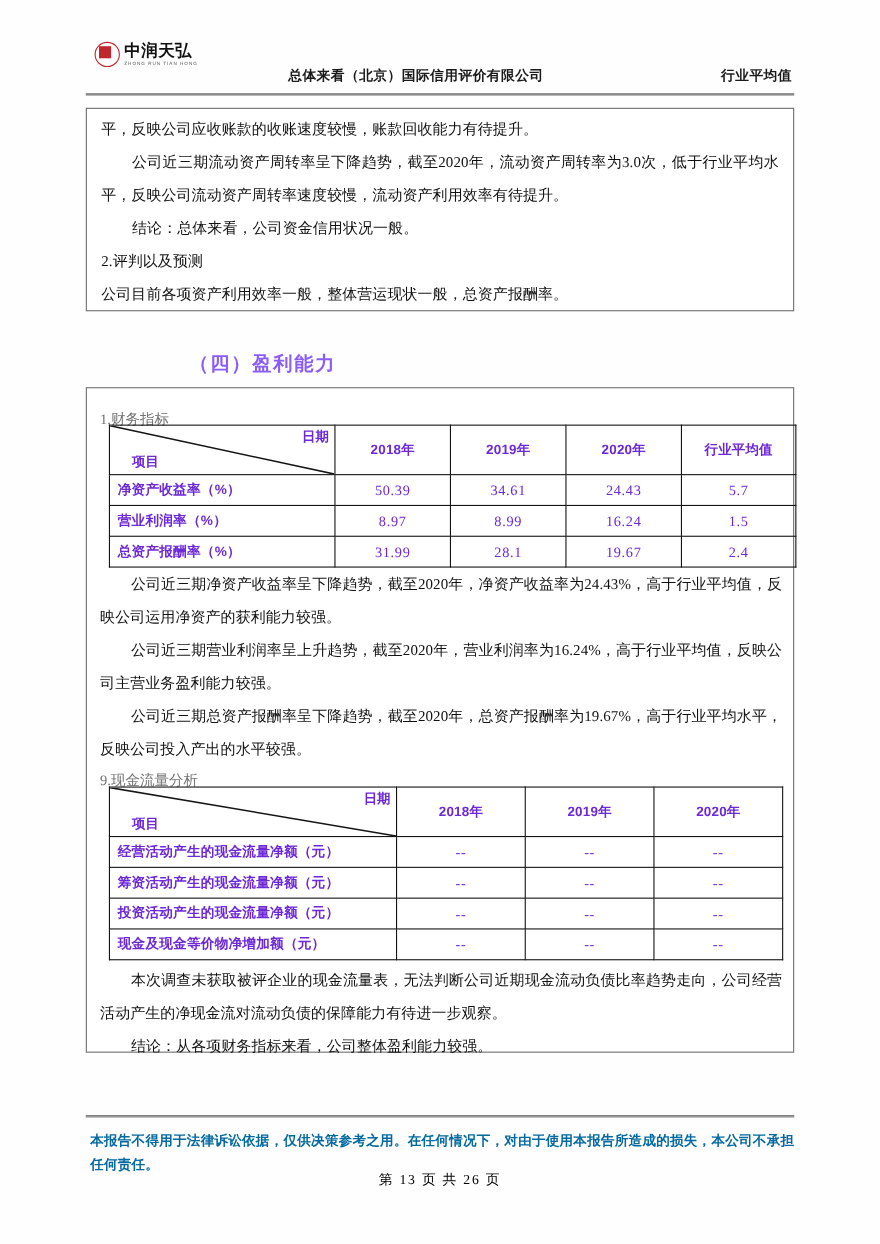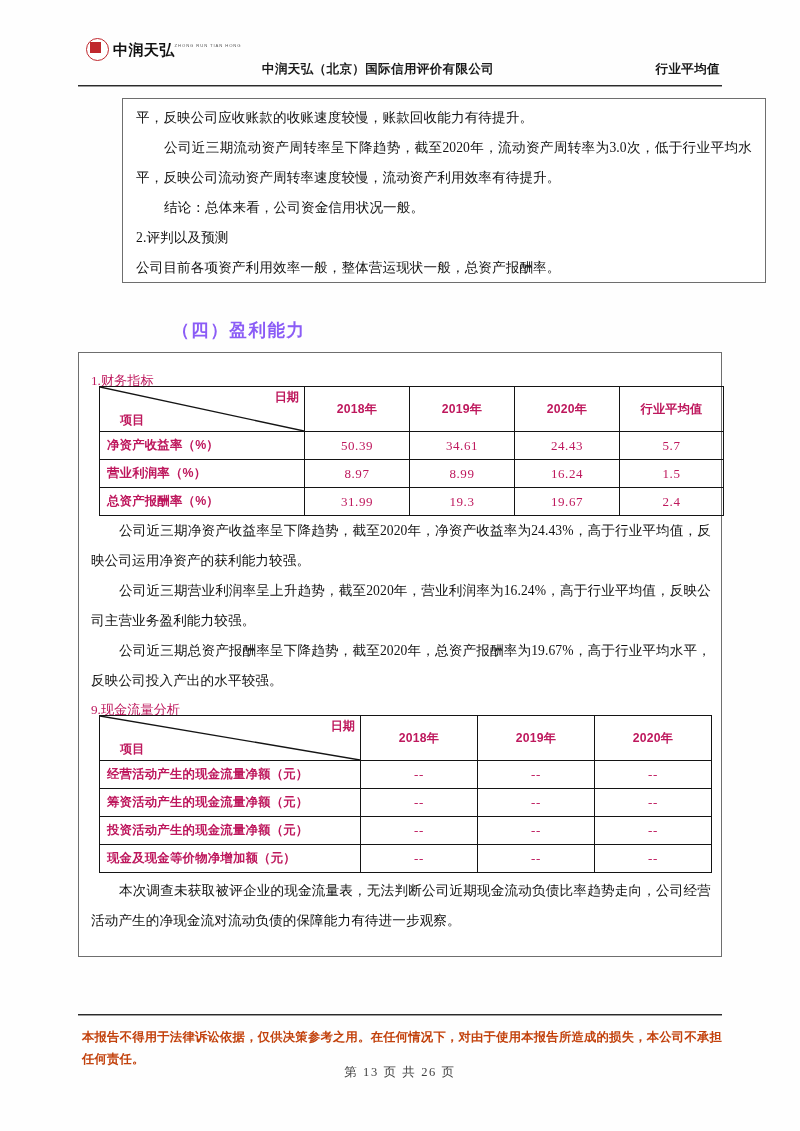--- a/index.html
+++ b/index.html
@@ -49,21 +49,21 @@
     content: "";
     position: absolute;
     left: 3.4px;
     top: 3.4px;
     width: 11px;
     height: 11px;
     background: #c0272d;
   }
   .logo-text-col {
     display: flex;
-    flex-direction: row;
+    flex-direction: column;
     line-height: 1;
   }
   .logo-cn {
     font-family: "Liberation Sans", sans-serif;
     font-weight: bold;
     font-size: 15px;
     color: #111;
     letter-spacing: 0.4px;
   }
   .logo-en {
@@ -106,21 +106,20 @@
     position: absolute;
     border: 1.1px solid #6e6e6e;
     box-sizing: border-box;
     background: #fff;
   }
   #box-operating {
     left: 78px;
     top: 98px;
     width: 644px;
     height: 185px;
-    margin-left: 44px;
   }
   #box-profit {
     left: 78px;
     top: 352px;
     width: 644px;
     height: 605px;
   }
 
   
   .para {
@@ -135,41 +134,41 @@
   .para.indent {
     text-indent: 28px;
   }
   .body-pad {
     padding: 4px 13px 0 13px;
   }
   .label-line {
     font-size: 13.2px;
     line-height: 26px;
     margin: 0;
-    color: #be185d;
+    color: #737373;
   }
 
   
   .section-heading {
     position: absolute;
     left: 172px;
     top: 318px;
     font-size: 17.5px;
     font-weight: bold;
     letter-spacing: 1.6px;
     color: #8b5cf6;
     white-space: nowrap;
   }
 
   
   .fin-table {
     border-collapse: collapse;
     table-layout: fixed;
     font-size: 12.6px;
-    color: #be185d;
+    color: #6d28d9;
   }
   .fin-table td, .fin-table th {
     border: 1.15px solid #141414;
     padding: 0;
     height: 27px;
     text-align: center;
     vertical-align: middle;
     font-weight: normal;
   }
   .fin-table .rowhead {
@@ -252,50 +251,50 @@
   .footer-note {
     position: absolute;
     left: 82px;
     top: 1026px;
     width: 640px;
     font-family: "Liberation Sans", sans-serif;
     font-weight: bold;
     font-size: 12.3px;
     line-height: 22px;
     letter-spacing: 0.2px;
-    color: #c2410c;
+    color: #0369a1;
     text-align: justify;
     text-justify: inter-ideograph;
   }
   .footer-page {
     position: absolute;
     left: 0;
     top: 1064px;
     width: 800px;
     text-align: center;
     font-size: 12.5px;
     letter-spacing: 1.6px;
-    color: #404040;
+    color: #000000;
     font-family: "Liberation Serif", serif;
   }
 </style>
 </head>
 <body>
 
 <div class="page">
 
   <div class="header">
     <div class="logo-wrap">
       <div class="logo-seal"></div>
       <div class="logo-text-col">
         <span class="logo-cn">中润天弘</span>
         <span class="logo-en">ZHONG RUN TIAN HONG</span>
       </div>
     </div>
-    <div class="header-center">中润天弘（北京）国际信用评价有限公司</div>
+    <div class="header-center">总体来看（北京）国际信用评价有限公司</div>
     <div class="header-right">行业平均值</div>
   </div>
   <div class="header-rule"></div>
 
   <div class="boxed" id="box-operating">
     <div class="body-pad">
       <p class="para">平，反映公司应收账款的收账速度较慢，账款回收能力有待提升。</p>
       <p class="para indent">公司近三期流动资产周转率呈下降趋势，截至2020年，流动资产周转率为3.0次，低于行业平均水平，反映公司流动资产周转率速度较慢，流动资产利用效率有待提升。</p>
       <p class="para indent">结论：总体来看，公司资金信用状况一般。</p>
       <p class="para">2.评判以及预测</p>
@@ -341,21 +340,21 @@
       <tr>
         <td class="rowhead">营业利润率（%）</td>
         <td class="num">8.97</td>
         <td class="num">8.99</td>
         <td class="num">16.24</td>
         <td class="num">1.5</td>
       </tr>
       <tr>
         <td class="rowhead">总资产报酬率（%）</td>
         <td class="num">31.99</td>
-        <td class="num">19.3</td>
+        <td class="num">28.1</td>
         <td class="num">19.67</td>
         <td class="num">2.4</td>
       </tr>
     </tbody>
   </table>
 
   <div class="p-block-1">
     <p class="para indent">公司近三期净资产收益率呈下降趋势，截至2020年，净资产收益率为24.43%，高于行业平均值，反映公司运用净资产的获利能力较强。</p>
     <p class="para indent">公司近三期营业利润率呈上升趋势，截至2020年，营业利润率为16.24%，高于行业平均值，反映公司主营业务盈利能力较强。</p>
     <p class="para indent">公司近三期总资产报酬率呈下降趋势，截至2020年，总资产报酬率为19.67%，高于行业平均水平，反映公司投入产出的水平较强。</p>
@@ -405,19 +404,20 @@
         <td class="rowhead">现金及现金等价物净增加额（元）</td>
         <td class="num">--</td>
         <td class="num">--</td>
         <td class="num">--</td>
       </tr>
     </tbody>
   </table>
 
   <div class="p-block-2">
     <p class="para indent">本次调查未获取被评企业的现金流量表，无法判断公司近期现金流动负债比率趋势走向，公司经营活动产生的净现金流对流动负债的保障能力有待进一步观察。</p>
+    <p class="para indent">结论：从各项财务指标来看，公司整体盈利能力较强。</p>
   </div>
 
   <div class="footer-rule"></div>
   <div class="footer-note">本报告不得用于法律诉讼依据，仅供决策参考之用。在任何情况下，对由于使用本报告所造成的损失，本公司不承担任何责任。</div>
   <div class="footer-page">第 13 页 共 26 页</div>
 
 </div>
 
 </body></html>

